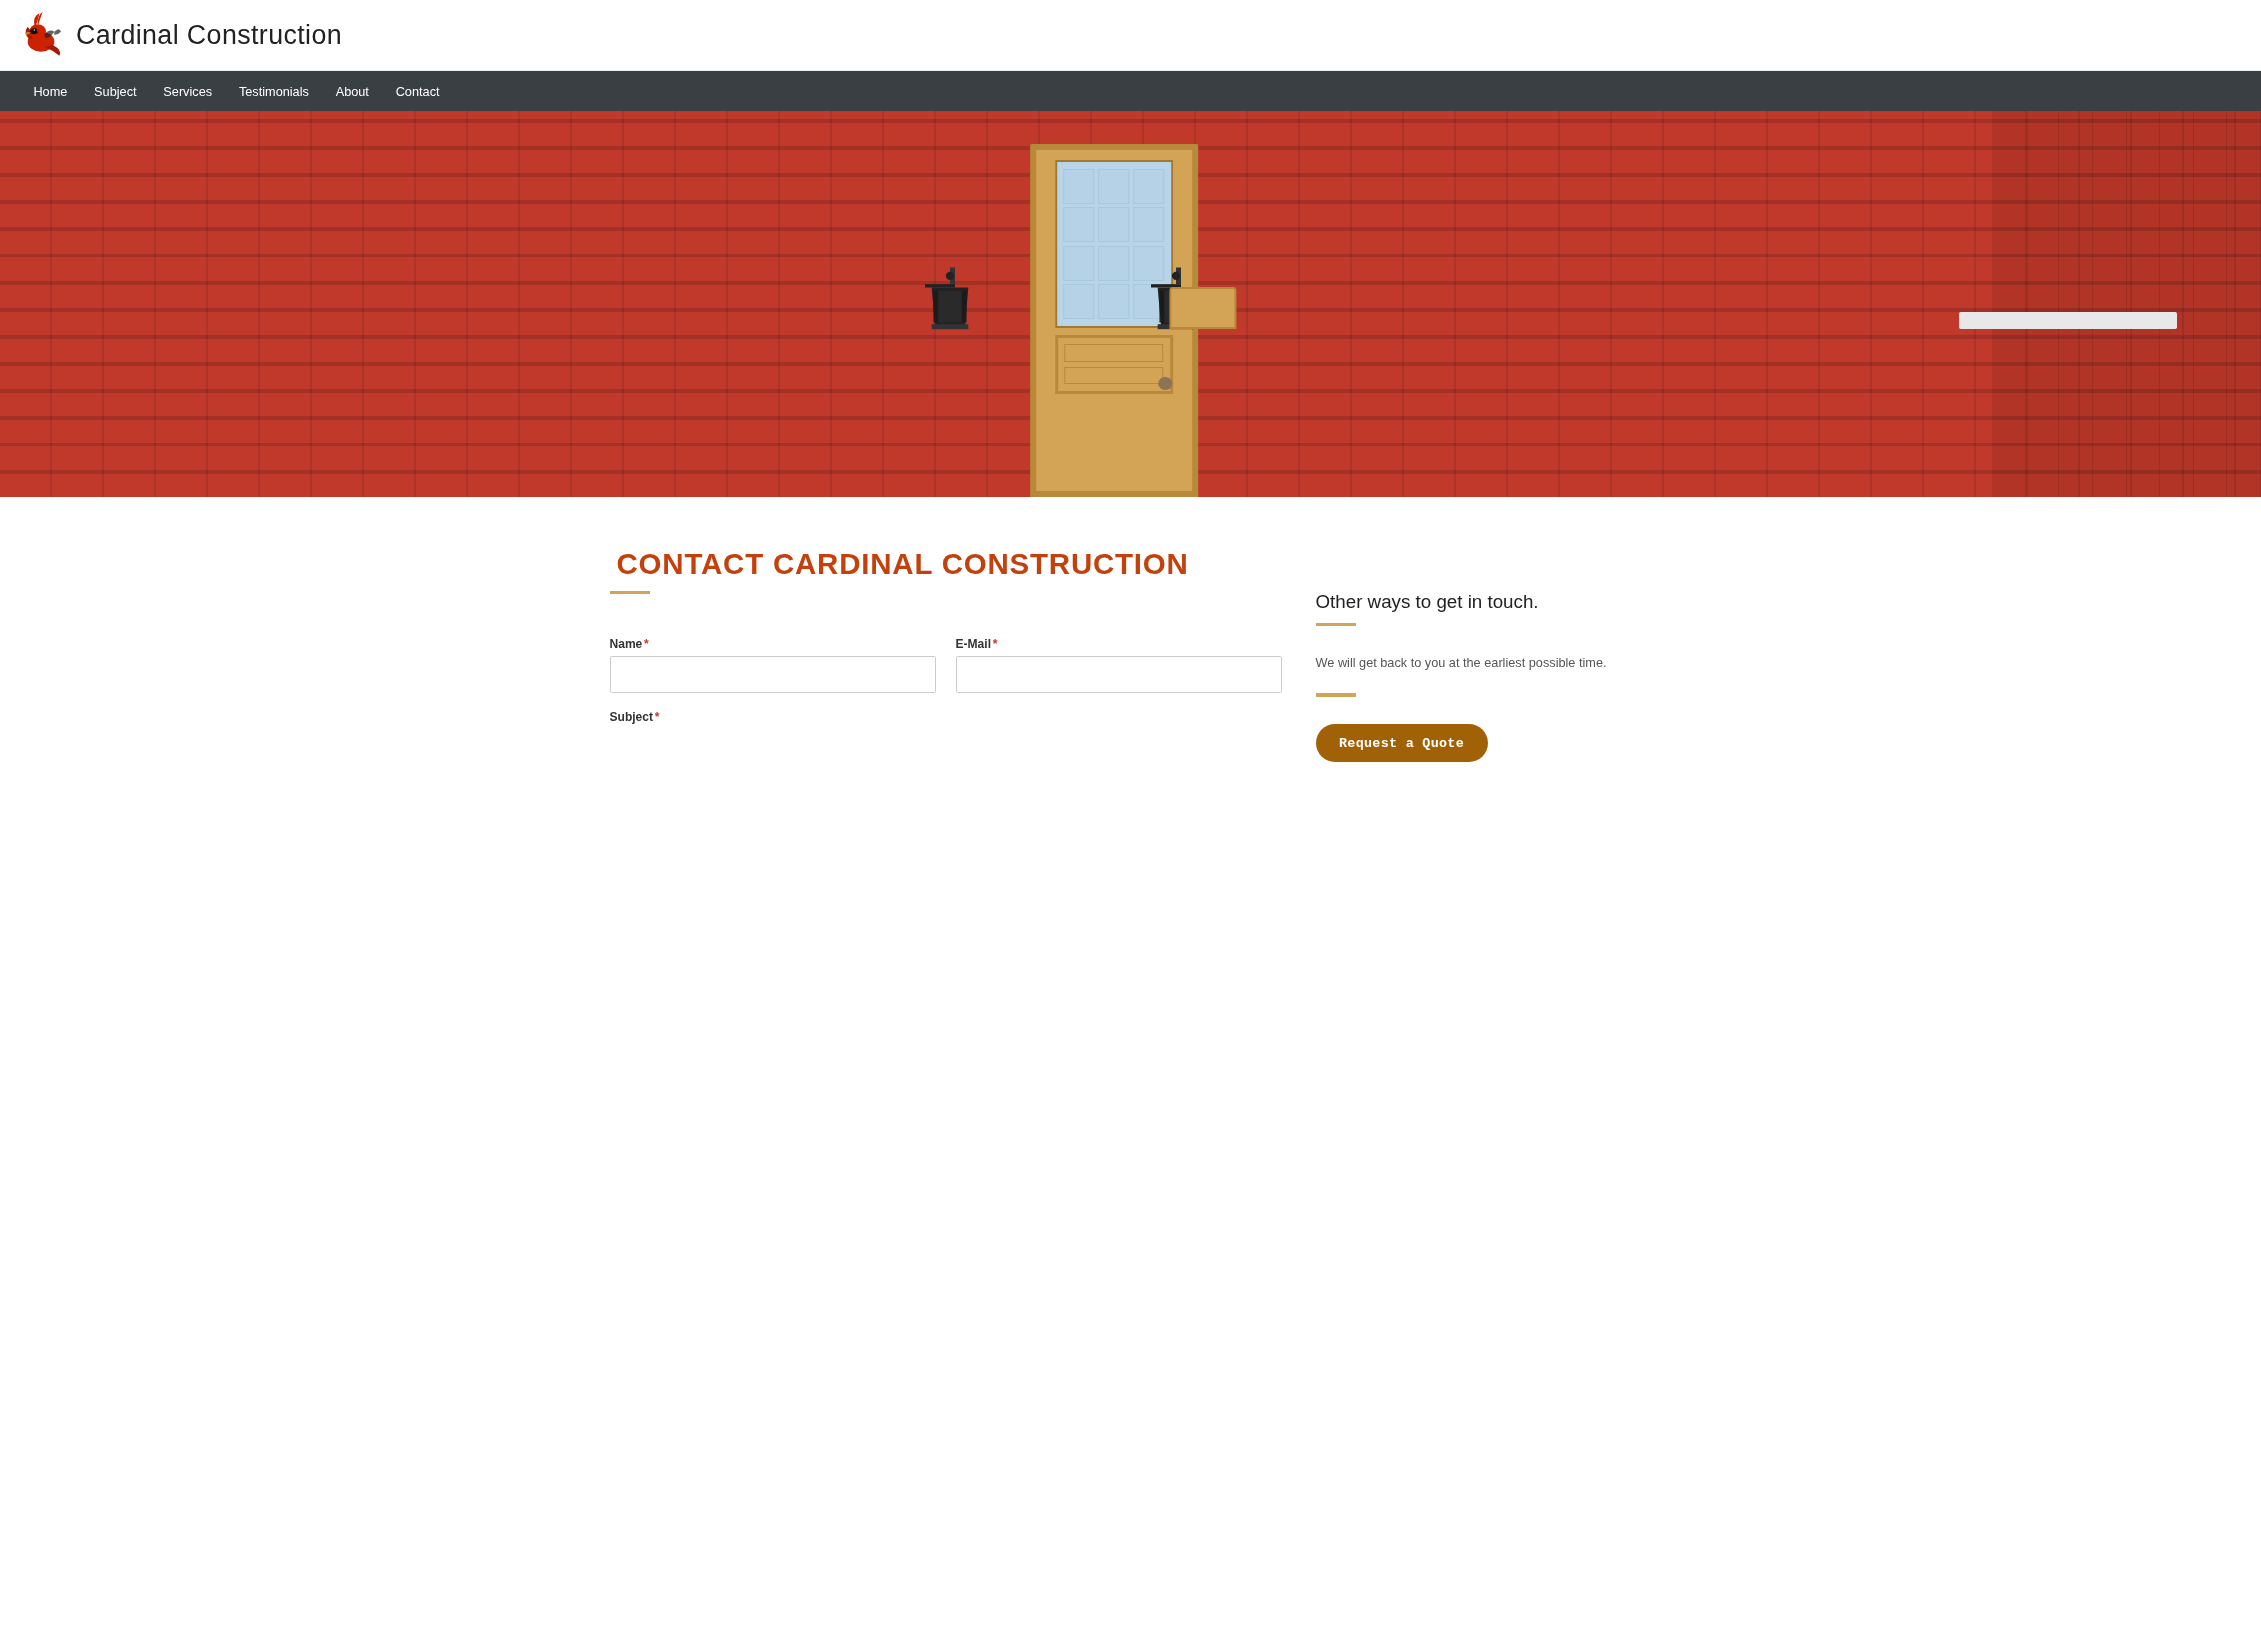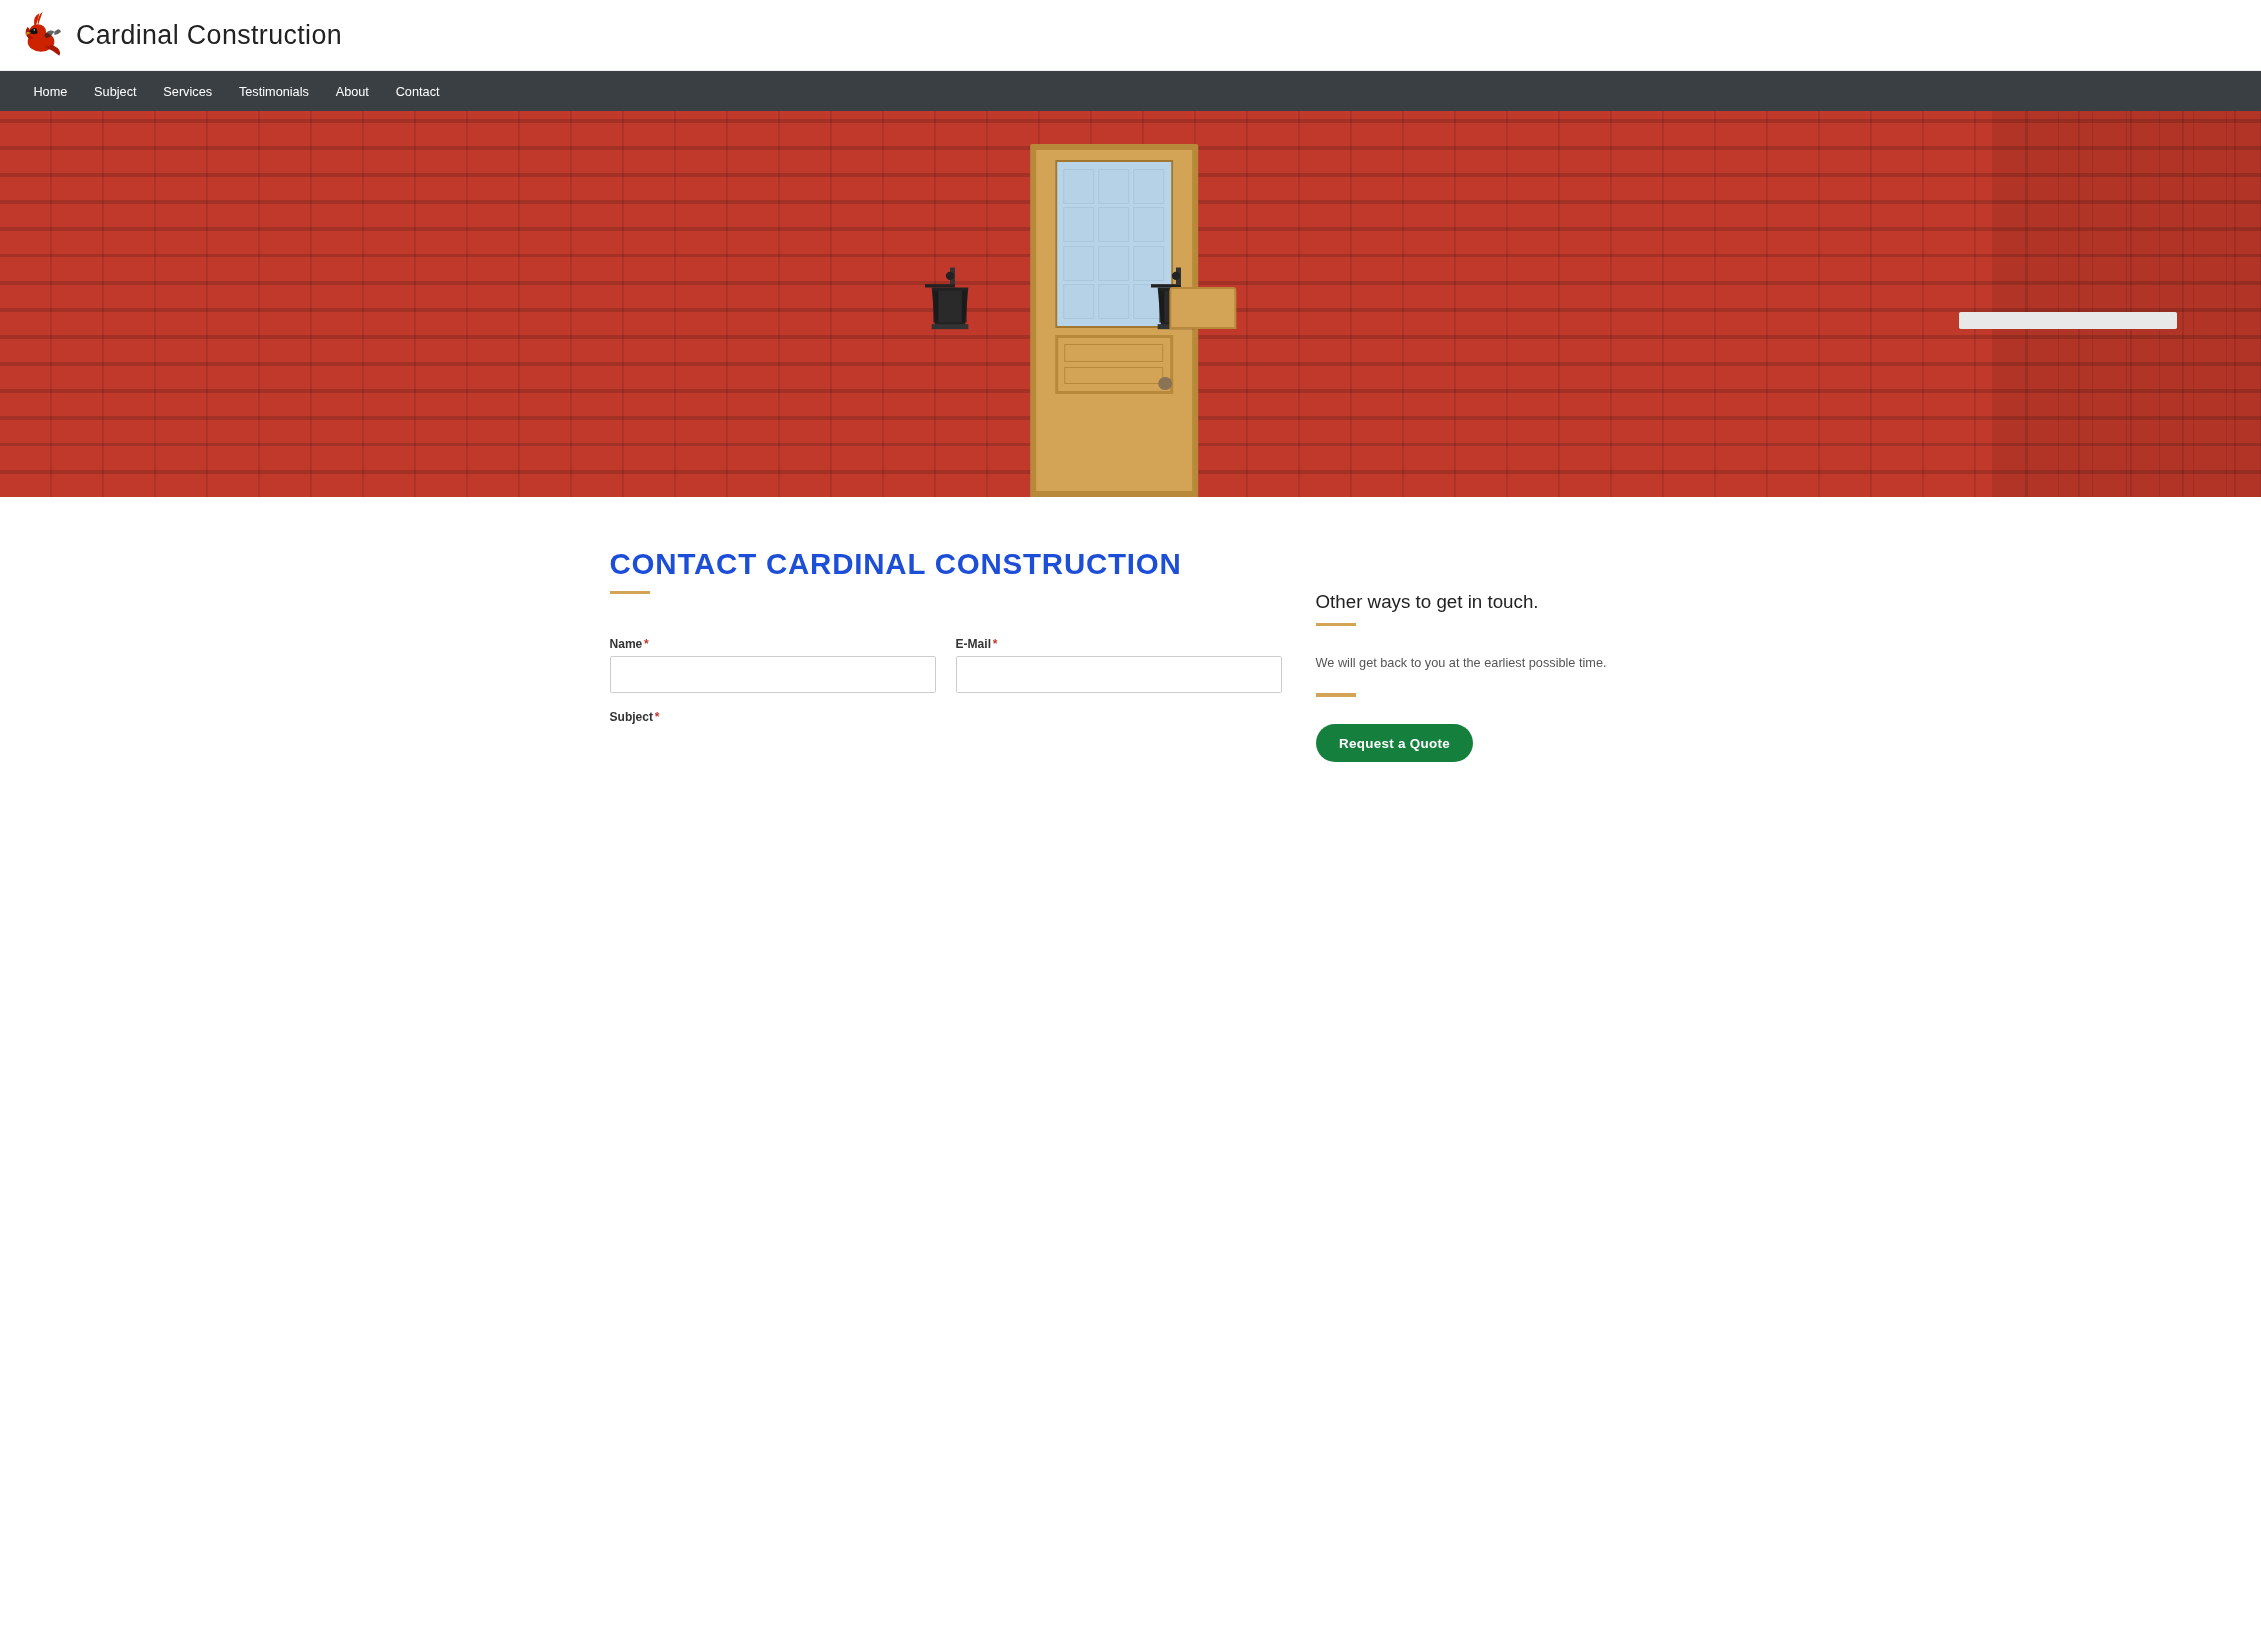--- a/index.html
+++ b/index.html
@@ -200,24 +200,25 @@
       margin: 0 auto;
     }
 
     .contact-section {
       flex: 2;
     }
 
     .section-heading {
       font-size: 2.2rem;
       font-weight: 800;
-      color: #1d4ed8;
+      color: #c2410c;
       letter-spacing: 0.8px;
       text-transform: uppercase;
       margin-bottom: 10px;
+      margin-left: 7px;
     }
 
     .gold-divider {
       width: 40px;
       height: 3.4px;
       background: #d4a456;
       margin-bottom: 27px;
     }
 
     .form-row {
@@ -277,29 +278,30 @@
     }
 
     .sidebar-text {
       font-size: 0.95rem;
       color: #555;
       line-height: 1.6;
       margin-bottom: 20px;
     }
 
     .quote-button {
-      background: #15803d;
+      background: #a16207;
       color: #fff;
       border: none;
       border-radius: 20px;
       padding: 11.8px 23.5px;
       font-size: 1rem;
       font-weight: 600;
       cursor: pointer;
       letter-spacing: 0.3px;
+      font-family: Liberation Mono, monospace;
     }
 
     
     .cardinal-svg {
       width: 50px;
       height: 50px;
     }
   </style>
 </head>
 <body>

